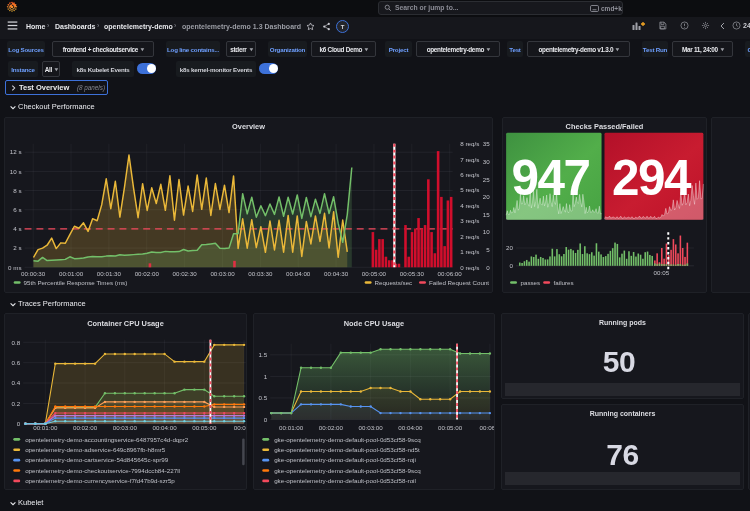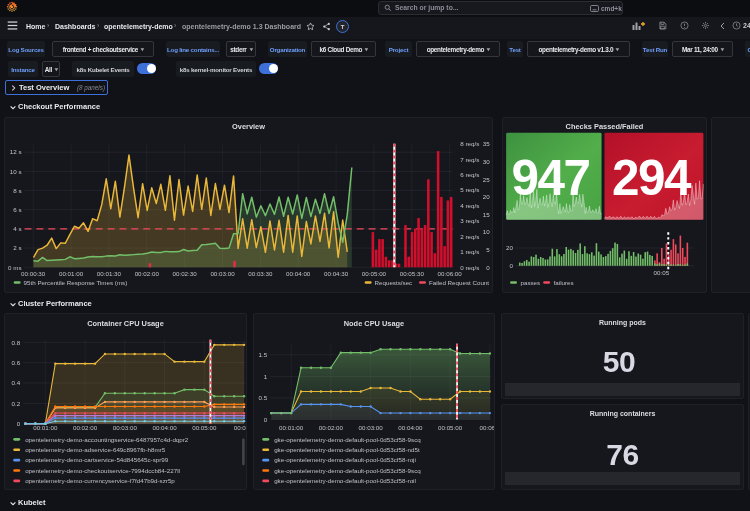--- a/index.html
+++ b/index.html
@@ -4,21 +4,21 @@
 html,body{width:750px;height:511px;background:#111217;font-family:"Liberation Sans",sans-serif;overflow:hidden;position:relative}
 .abs{position:absolute}
 .panel{position:absolute;background:#16171d;border:1px solid #1f2127;border-radius:2px}
 .ttl{fill:#dcdde2;font-size:7.5px;font-weight:bold;font-family:"Liberation Sans",sans-serif}
 .ax{fill:#c3c4cb;font-size:6.3px;font-family:"Liberation Sans",sans-serif}
 .lg{fill:#bfc0c7;font-size:6.3px;font-family:"Liberation Sans",sans-serif}
 .big{fill:#ffffff;font-size:50px;font-weight:bold;font-family:"Liberation Sans",sans-serif;letter-spacing:-1.5px}
 .lblbox{position:absolute;height:16px;background:#181b1f;border-radius:2px;display:flex;align-items:center;justify-content:center;color:#6e9fff;font-weight:bold;font-size:6.2px;letter-spacing:-0.2px;overflow:hidden;white-space:nowrap}
 .valbox{position:absolute;height:16px;background:#15161b;border:1px solid #34363c;border-radius:2px;display:flex;align-items:center;justify-content:center;color:#e8e9ed;font-weight:bold;font-size:6.4px;letter-spacing:-0.3px;white-space:nowrap;overflow:hidden}
 .caret{display:inline-block;margin-left:3px;color:#9fa1a8;font-size:5px;transform:scaleX(1.3)}
-.sechdr{position:absolute;color:#e9eaee;font-weight:bold;font-size:7.5px;white-space:nowrap}
+.sechdr{position:absolute;color:#e9eaee;font-weight:normal;font-size:7.5px;white-space:nowrap}
 .tglbox{position:absolute;height:16px;background:#181b1f;border-radius:2px;display:flex;align-items:center;justify-content:center;color:#d2d3da;font-weight:bold;font-size:6.2px;letter-spacing:-0.2px;overflow:hidden;white-space:nowrap}
 .statttl{position:absolute;color:#dcdde2;font-weight:bold;font-size:7px;text-align:center}
 .statnum{position:absolute;color:#d8d9e3;font-weight:bold;font-size:30px;text-align:center;letter-spacing:-0.5px}
 </style></head><body>
 
 <div class="abs" style="left:0;top:0;width:750px;height:16.5px;background:#0c0d10"></div>
 <div class="abs" style="left:0;top:16.5px;width:750px;height:22px;background:#16171c"></div>
 <svg class="abs" style="left:6px;top:1px" width="12" height="12" viewBox="0 0 24 24">
  <defs>
       <linearGradient id="gl" x1="0" y1="0" x2="0" y2="1">
@@ -128,21 +128,21 @@
 <div class="abs" style="left:19px;top:82.5px;color:#eceded;font-weight:bold;font-size:7.5px">Test Overview</div>
 <div class="abs" style="left:77px;top:83.5px;color:#85878f;font-size:6.3px;font-style:italic">(8 panels)</div>
 
 <svg class="abs" style="left:10px;top:105px" width="6" height="5" viewBox="0 0 10 8">
     <path d="M1 2l4 4 4-4" stroke="#e9eaee" stroke-width="1.8" fill="none"></path>
   </svg>
 <div class="sechdr" style="left:18px;top:101.5px">Checkout Performance</div>
 <svg class="abs" style="left:10px;top:302px" width="6" height="5" viewBox="0 0 10 8">
     <path d="M1 2l4 4 4-4" stroke="#e9eaee" stroke-width="1.8" fill="none"></path>
   </svg>
-<div class="sechdr" style="left:18px;top:298.5px">Cluster Performance</div>
+<div class="sechdr" style="left:18px;top:298.5px">Traces Performance</div>
 <svg class="abs" style="left:10px;top:501px" width="6" height="5" viewBox="0 0 10 8">
     <path d="M1 2l4 4 4-4" stroke="#e9eaee" stroke-width="1.8" fill="none"></path>
   </svg>
 <div class="sechdr" style="left:18px;top:497.5px">Kubelet</div>
 
 <svg class="panel" style="left:4px;top:117px" width="489" height="176" viewBox="0 0 489 176">
 <text x="244.5" y="11" text-anchor="middle" class="ttl">Overview</text>
 <line x1="18" y1="151.0" x2="451" y2="151.0" stroke="rgba(204,204,220,0.08)" stroke-width="1"></line>
     <line x1="18" y1="131.6" x2="451" y2="131.6" stroke="rgba(204,204,220,0.08)" stroke-width="1"></line>
     <line x1="18" y1="112.2" x2="451" y2="112.2" stroke="rgba(204,204,220,0.08)" stroke-width="1"></line>

